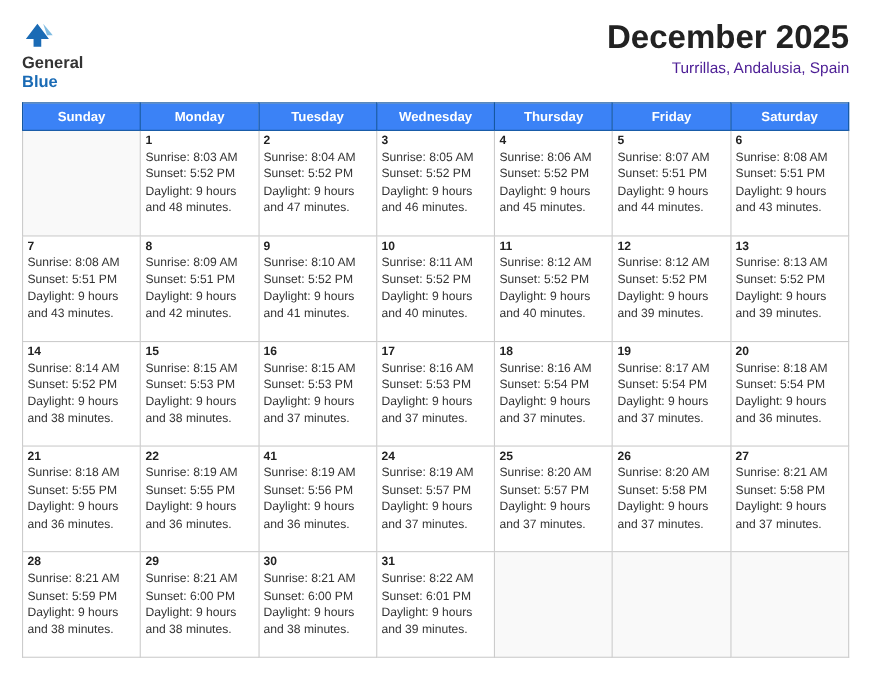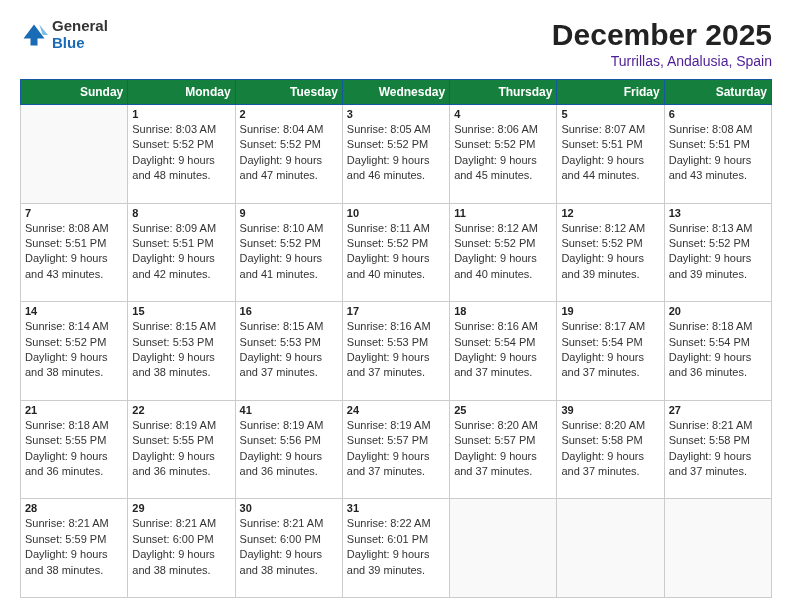--- a/index.html
+++ b/index.html
@@ -18,22 +18,23 @@
       flex-direction: column;
     }
     .header {
       display: flex;
       justify-content: space-between;
       align-items: flex-start;
       margin-bottom: 10px;
     }
     .logo {
       display: flex;
-      align-items: center;
+      align-items: flex-start;
       gap: 4px;
+      flex-direction: column;
     }
     .logo-text {
       font-size: 15px;
       font-weight: bold;
       line-height: 1.1;
     }
     .logo-general { color: #333; }
     .logo-blue { color: #1a6bb5; }
     .logo-icon {
       width: 28px;
@@ -54,26 +55,26 @@
       margin-top: 2px;
     }
     .calendar {
       flex: 1;
       border: 1px solid #ccc;
       border-collapse: collapse;
       width: 100%;
       table-layout: fixed;
     }
     .calendar th {
-      background: #15803d;
+      background: #3b82f6;
       color: #fff;
       font-size: 12px;
       font-weight: bold;
       padding: 5px 4px;
-      text-align: right;
+      text-align: center;
       border: 1px solid #1557a0;
     }
     .calendar td {
       border: 1px solid #ccc;
       vertical-align: top;
       padding: 3px 4px;
       font-size: 9.5px;
       color: #333;
       height: 82px;
       width: calc(100% / 7);
@@ -237,21 +238,21 @@
           </td>
           <td>
             <span class="day-num">24</span>
             <div class="day-info">Sunrise: 8:19 AM<br>Sunset: 5:57 PM<br>Daylight: 9 hours and 37 minutes.</div>
           </td>
           <td>
             <span class="day-num">25</span>
             <div class="day-info">Sunrise: 8:20 AM<br>Sunset: 5:57 PM<br>Daylight: 9 hours and 37 minutes.</div>
           </td>
           <td>
-            <span class="day-num">39</span>
+            <span class="day-num">26</span>
             <div class="day-info">Sunrise: 8:20 AM<br>Sunset: 5:58 PM<br>Daylight: 9 hours and 37 minutes.</div>
           </td>
           <td>
             <span class="day-num">27</span>
             <div class="day-info">Sunrise: 8:21 AM<br>Sunset: 5:58 PM<br>Daylight: 9 hours and 37 minutes.</div>
           </td>
         </tr>
         <tr class="last-row">
           <td>
             <span class="day-num">28</span>

